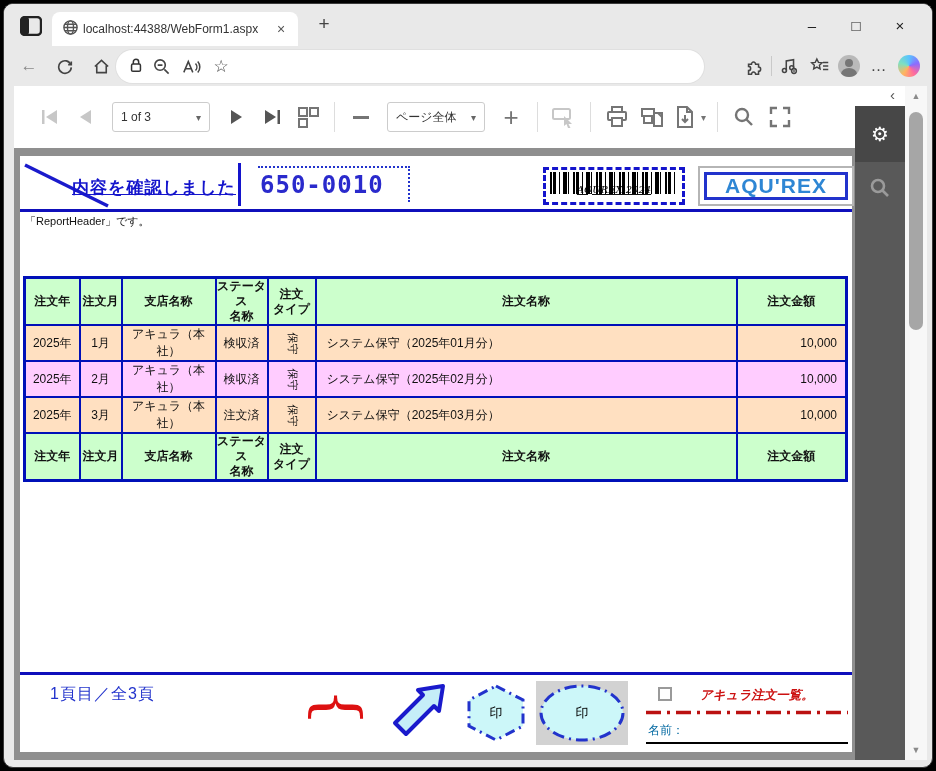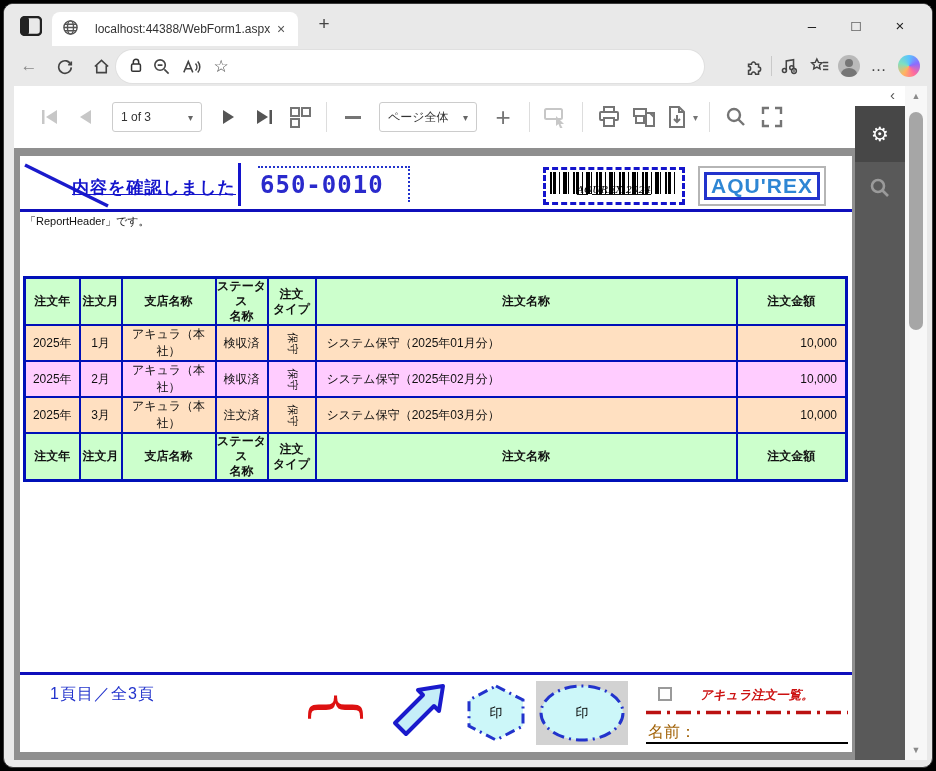--- a/index.html
+++ b/index.html
@@ -3,21 +3,21 @@
 <meta charset="utf-8">
 <style>
   * { margin:0; padding:0; box-sizing:border-box; }
   html,body { width:936px; height:771px; background:#000; font-family:"Liberation Sans","DejaVu Sans",sans-serif; overflow:hidden; }
   .window { position:absolute; left:3px; top:3px; width:930px; height:765px; border-radius:10px; background:#e9e9e9; overflow:hidden; border:1px solid #3a3a3a; }
 
   
   .titlebar { position:absolute; left:0; top:0; right:0; height:42px; background:#e9e9e9; }
   .tab-actions { position:absolute; left:16px; top:12px; width:22px; height:20px; }
   .tab { position:absolute; left:48px; top:8px; width:246px; height:34px; background:#fff; border-radius:8px 8px 0 0; display:flex; align-items:center; padding:0 8px 0 10px; }
-  .tab-title { flex:1; font-size:12px; color:#333; white-space:nowrap; overflow:hidden; margin-left:16px; }
+  .tab-title { flex:1; font-size:12px; color:#333; white-space:nowrap; overflow:hidden; margin-left:4px; }
   .tab-close { color:#555; font-size:14px; width:18px; text-align:center; cursor:default; }
   .newtab { position:absolute; left:308px; top:9px; font-size:19px; color:#444; width:24px; text-align:center; }
   .win-controls { position:absolute; right:10px; top:6px; display:flex; }
   .win-btn { width:44px; height:30px; display:flex; align-items:center; justify-content:center; font-size:15px; color:#222; }
 
   .addressbar { position:absolute; left:0; top:42px; right:0; height:40px; background:#e9e9e9; }
   .nav-ico { position:absolute; top:9px; width:22px; height:22px; display:flex; align-items:center; justify-content:center; }
   .urlpill { position:absolute; left:112px; top:4px; width:588px; height:33px; background:#fff; border-radius:17px; display:flex; align-items:center; padding:0 10px 0 12px; box-shadow:0 0 0 1px #e0e0e0; }
   .url-text { flex:1; font-size:13.5px; color:#222; margin-left:10px; white-space:nowrap; overflow:hidden; }
   .pill-ico { width:26px; height:22px; display:flex; align-items:center; justify-content:center; margin-left:4px; color:#444; }
@@ -30,21 +30,21 @@
   .avatar-body { position:absolute; left:3px; top:13px; width:16px; height:12px; border-radius:50% 50% 0 0; background:#767676; }
 
   
   .viewer { position:absolute; left:10px; top:82px; right:5px; bottom:7px; }
   .vtoolbar { position:absolute; left:0; top:0; right:72px; height:62px; background:#fff; display:flex; align-items:center; padding-left:18px; }
   .tb { display:flex; align-items:center; justify-content:center; height:34px; min-width:30px; margin:0 3px; color:#757575; }
   .tb.disabled { color:#c7c7c7; }
   .tb-sep { width:1px; height:30px; background:#ddd; margin:0 8px; }
   .combo { height:30px; border:1px solid #ccc; border-radius:3px; background:#fff; display:flex; align-items:center; padding:0 8px; font-size:12px; color:#333; margin:0 8px; }
   .combo .caret { margin-left:auto; color:#666; font-size:10px; padding-left:10px; }
-  .combo.pages { width:90px; }
+  .combo.pages { width:98px; }
   .combo.zoom { width:98px; }
   .bigplus { font-size:26px; color:#757575; font-weight:400; }
   .bigminus { width:16px; height:3px; background:#757575; }
 
   .rail { position:absolute; right:22px; top:0; width:50px; bottom:0; }
   .rail-top { height:20px; background:#fff; text-align:right; padding-right:10px; color:#555; font-size:15px; line-height:18px; }
   .rail-panel { background:#595959; height:calc(100% - 20px); }
   .rail-tile { height:56px; display:flex; align-items:center; justify-content:center; }
   .rail-tile.active { background:#474747; color:#fff; font-size:20px; }
 
@@ -58,21 +58,21 @@
   
   .diag { position:absolute; left:0; top:0; }
   .rpt-title { position:absolute; left:46px; top:20px; width:176px; text-align:center; font-size:17px; font-weight:bold; color:#1414cc; text-decoration:underline; letter-spacing:1px; }
   .hdr-vline { position:absolute; left:218px; top:7px; width:3px; height:43px; background:#1414cc; }
   .zipbox { position:absolute; left:238px; top:10px; width:152px; height:36px; border-top:2px dotted #2233cc; border-right:2px dotted #2233cc; }
   .zip { position:absolute; left:2px; top:3px; font-family:"DejaVu Sans Mono","Liberation Mono",monospace; font-size:24px; font-weight:bold; color:#2a2acc; letter-spacing:1px; }
   .barcode { position:absolute; left:523px; top:11px; width:142px; height:38px; border:3px dashed #1414cc; background:#fff;text-decoration:underline; }
   .bars { margin:2px 4px 0 4px; height:22px;
     background:repeating-linear-gradient(90deg,#000 0 2px,#fff 2px 3px,#000 3px 6px,#fff 6px 9px,#000 9px 10px,#fff 10px 13px,#000 13px 17px,#fff 17px 18px,#000 18px 19px,#fff 19px 23px); }
   .bc-label { margin-top:-10px; text-align:center; font-family:"DejaVu Serif","Liberation Serif",serif; font-style:italic; font-size:10px; color:#000; }
-  .logo-outer { position:absolute; left:678px; top:10px; width:128px; height:40px; border:2px solid #b5b5b5; background:#fff; padding:4px; }
+  .logo-outer { position:absolute; left:678px; top:10px; width:156px; height:40px; border:2px solid #b5b5b5; background:#fff; padding:4px; }
   .logo-inner { width:100%; height:100%; border:3px solid #2233cc; display:flex; align-items:center; justify-content:center; font-size:21px; font-weight:bold; color:#2e86d4; letter-spacing:1px; }
   .hr-blue { position:absolute; left:0; right:0; border-top:3px solid #0f0fbb; }
   .line1 { position:absolute; left:5px; top:58px; font-size:11px; color:#111; }
   .line2 { position:absolute; left:5px; top:76px; font-size:13.5px; color:#111; }
   .line2 .hl { color:#1515cc; font-weight:bold; }
   .line3 { position:absolute; left:5px; top:98px; font-size:13.5px; color:#111; }
 
   
   .rpt-table { position:absolute; left:3px; top:120px; border-collapse:collapse; table-layout:fixed; border:3px solid #0010b8; }
   .rpt-table th, .rpt-table td { border:2px solid #0010b8; font-size:12px; text-align:center; vertical-align:middle; overflow:hidden; }
@@ -89,21 +89,21 @@
   .brace-wrap { position:absolute; left:284px; top:530px; width:70px; height:42px; display:flex; align-items:center; justify-content:center; overflow:visible; }
   .brace { transform:rotate(90deg); font-size:60px; line-height:1; color:#dd1111; font-family:"DejaVu Serif","Liberation Serif",serif; font-weight:normal; }
   .arrow-wrap { position:absolute; left:368px; top:524px; }
   .stamp-hex { position:absolute; left:444px; top:527px; width:64px; height:60px; }
   .stamp-ell-bg { position:absolute; left:516px; top:525px; width:92px; height:64px; background:#d2d2d2; }
   .stamp-label { position:absolute; left:0; top:0; width:100%; height:100%; display:flex; align-items:center; justify-content:center; font-size:13px; color:#000; }
   .confirm { position:absolute; left:626px; top:528px; width:202px; height:62px; }
   .chk { position:absolute; left:12px; top:3px; width:14px; height:14px; border:2px solid #9a9a9a; background:#fff; }
   .confirm-text { position:absolute; left:54px; top:3px; font-size:12.5px; font-style:italic; font-weight:bold; color:#cc1111; }
   .redline { position:absolute; left:0; top:26px; }
-  .name-label { position:absolute; left:2px; top:38px; font-size:16px; color:#a16207; }
+  .name-label { position:absolute; left:2px; top:38px; font-size:12px; color:#0369a1; }
   .blackline { position:absolute; left:0; top:58px; width:202px; border-top:2px solid #000; }
 </style>
 </head>
 <body>
 
 <div class="window">
 
   <div class="titlebar">
     <span class="tab-actions">
       <svg width="22" height="20" viewBox="0 0 22 20">

